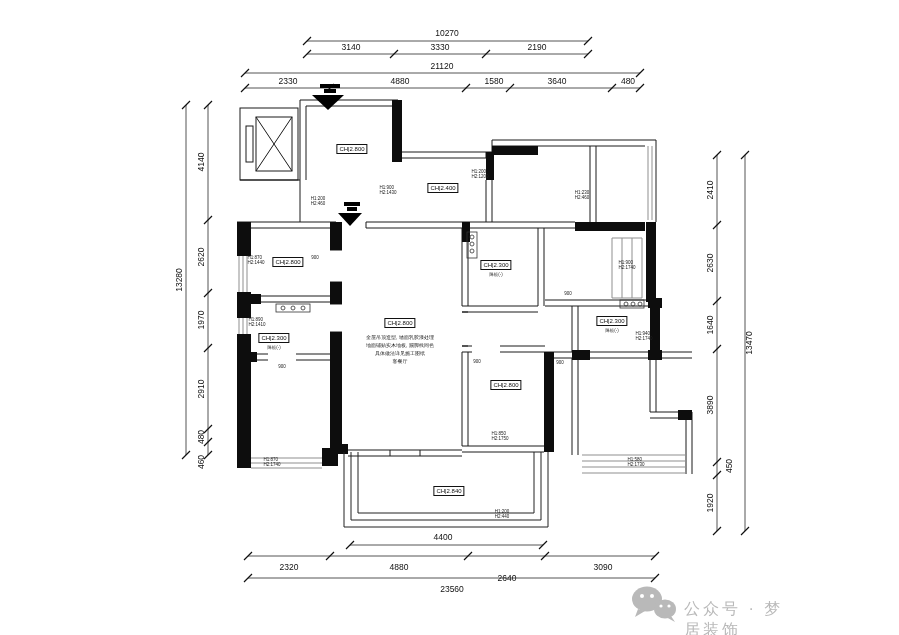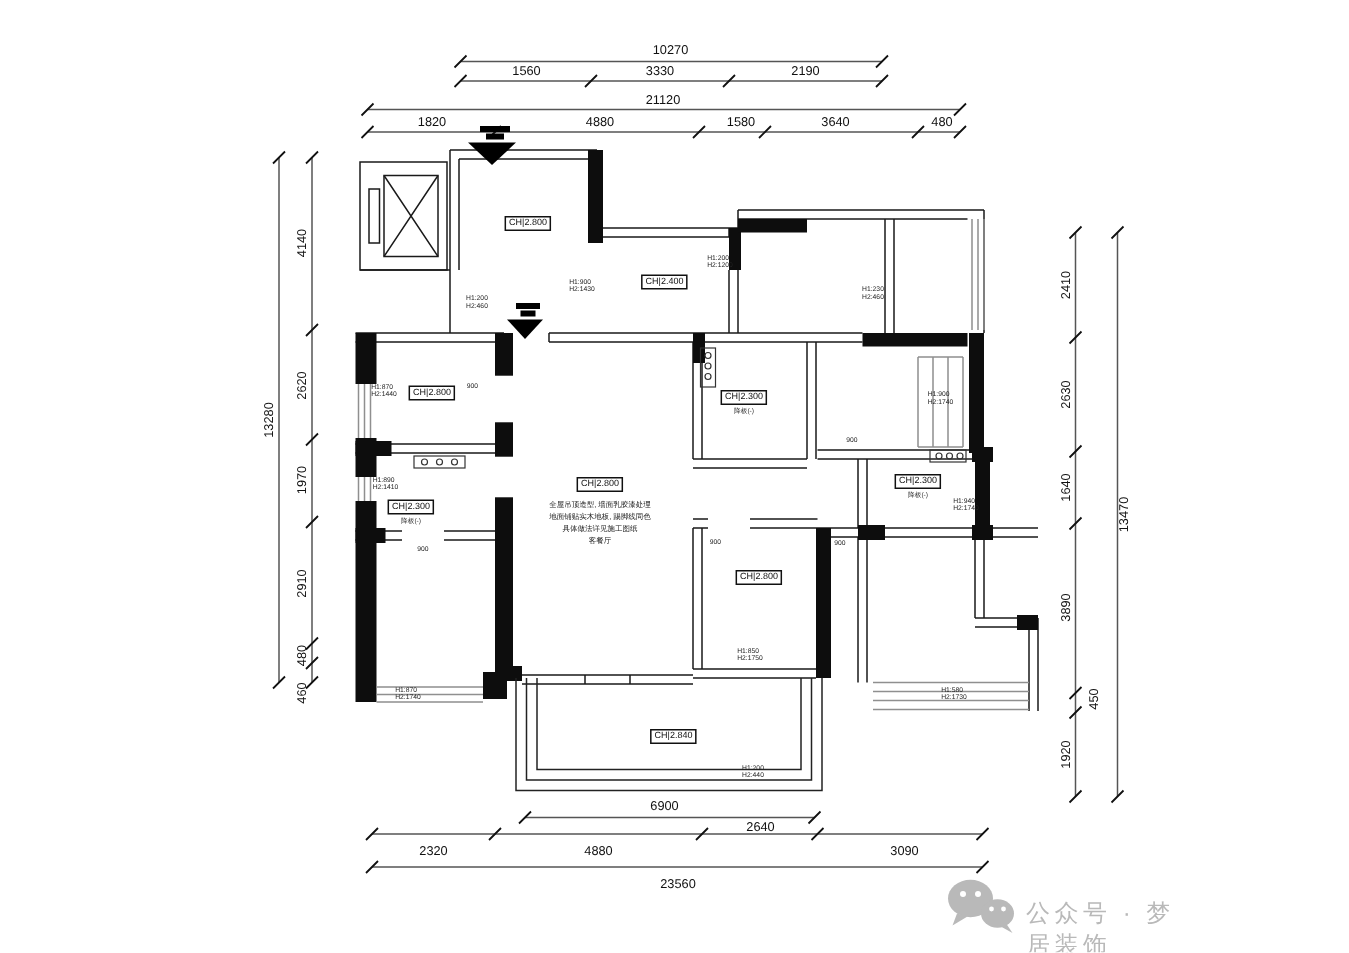--- a/index.html
+++ b/index.html
@@ -132,25 +132,25 @@
       <polygon points="312,95 344,95 328,110"></polygon>
     </g>
     <g fill="#000" stroke="none">
       <rect x="344" y="202" width="16" height="4"></rect>
       <rect x="347" y="207" width="10" height="4"></rect>
       <polygon points="338,213 362,213 350,226"></polygon>
     </g>
   </svg>
 
   <div class="dim" style="left:447px;top:33px">10270</div>
-  <div class="dim" style="left:351px;top:47px">1560</div>
+  <div class="dim" style="left:351px;top:47px">3140</div>
   <div class="dim" style="left:440px;top:47px">3330</div>
   <div class="dim" style="left:537px;top:47px">2190</div>
   <div class="dim" style="left:442px;top:66px">21120</div>
-  <div class="dim" style="left:288px;top:81px">1820</div>
+  <div class="dim" style="left:288px;top:81px">2330</div>
   <div class="dim" style="left:400px;top:81px">4880</div>
   <div class="dim" style="left:494px;top:81px">1580</div>
   <div class="dim" style="left:557px;top:81px">3640</div>
   <div class="dim" style="left:628px;top:81px">480</div>
 
   <div class="dim v" style="left:179px;top:280px">13280</div>
   <div class="dim v" style="left:201px;top:162px">4140</div>
   <div class="dim v" style="left:201px;top:257px">2620</div>
   <div class="dim v" style="left:201px;top:320px">1970</div>
   <div class="dim v" style="left:201px;top:389px">2910</div>
@@ -158,24 +158,24 @@
   <div class="dim v" style="left:201px;top:462px">460</div>
 
   <div class="dim v" style="left:749px;top:343px">13470</div>
   <div class="dim v" style="left:710px;top:190px">2410</div>
   <div class="dim v" style="left:710px;top:263px">2630</div>
   <div class="dim v" style="left:710px;top:325px">1640</div>
   <div class="dim v" style="left:710px;top:405px">3890</div>
   <div class="dim v" style="left:729px;top:466px">450</div>
   <div class="dim v" style="left:710px;top:503px">1920</div>
 
-  <div class="dim" style="left:443px;top:537px">6900</div>
+  <div class="dim" style="left:443px;top:537px">4400</div>
   <div class="dim" style="left:289px;top:567px">2320</div>
   <div class="dim" style="left:399px;top:567px">4880</div>
-  <div class="dim" style="left:507px;top:551px">2640</div>
+  <div class="dim" style="left:507px;top:578px">2640</div>
   <div class="dim" style="left:603px;top:567px">3090</div>
   <div class="dim" style="left:452px;top:589px">23560</div>
 
   <div class="rlabel" style="left:352px;top:149px">CH|2.800</div>
   <div class="rlabel" style="left:443px;top:188px">CH|2.400</div>
   <div class="rlabel" style="left:400px;top:323px">CH|2.800</div>
   <div class="notes" style="left:400px;top:333px">全屋吊顶造型, 墙面乳胶漆处理
 地面铺贴实木地板, 踢脚线同色
 具体做法详见施工图纸
 客餐厅</div>

